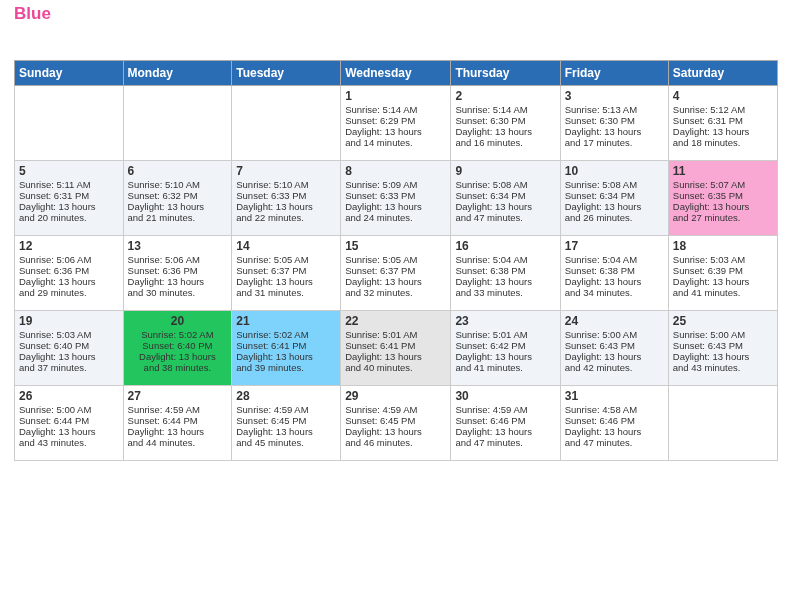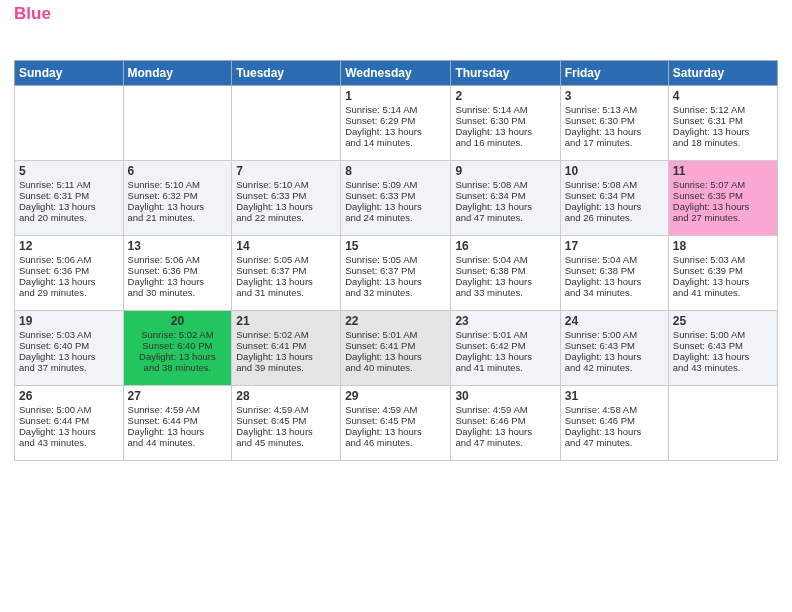--- a/index.html
+++ b/index.html
@@ -247,21 +247,21 @@
             <div>Daylight: 13 hours</div>
             <div>and 37 minutes.</div>
           </td>
           <td style="background-color: #22c55e; text-align: center;">
             <span class="day-num">20</span>
             <div>Sunrise: 5:02 AM</div>
             <div>Sunset: 6:40 PM</div>
             <div>Daylight: 13 hours</div>
             <div>and 38 minutes.</div>
           </td>
-          <td style="background-color: #e5e5e5;">
+          <td style="background-color: #7dd3fc;">
             <span class="day-num">21</span>
             <div>Sunrise: 5:02 AM</div>
             <div>Sunset: 6:41 PM</div>
             <div>Daylight: 13 hours</div>
             <div>and 39 minutes.</div>
           </td>
           <td style="background-color: #e5e5e5;">
             <span class="day-num">22</span>
             <div>Sunrise: 5:01 AM</div>
             <div>Sunset: 6:41 PM</div>

